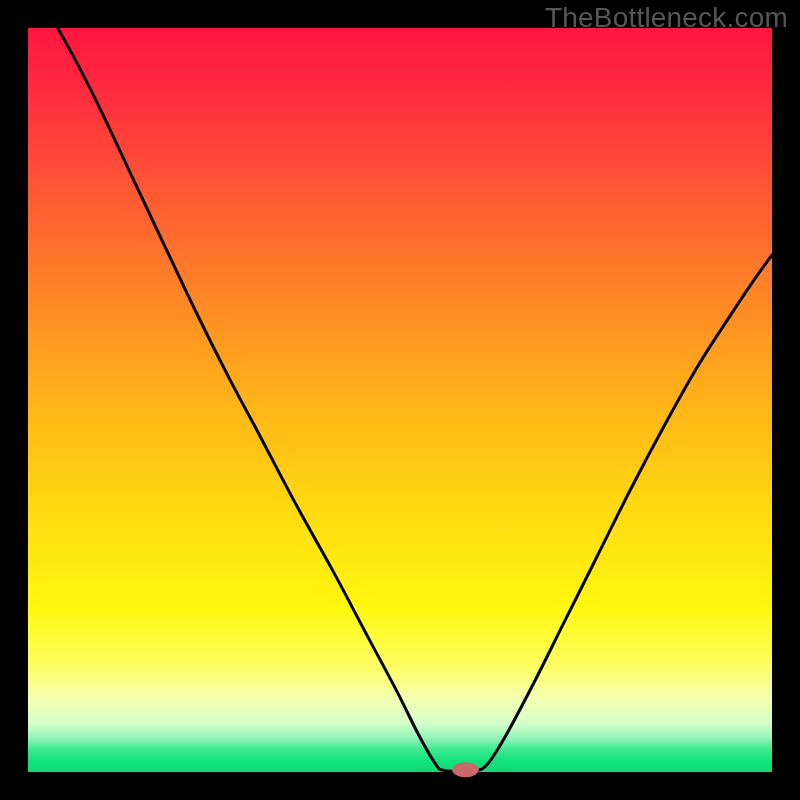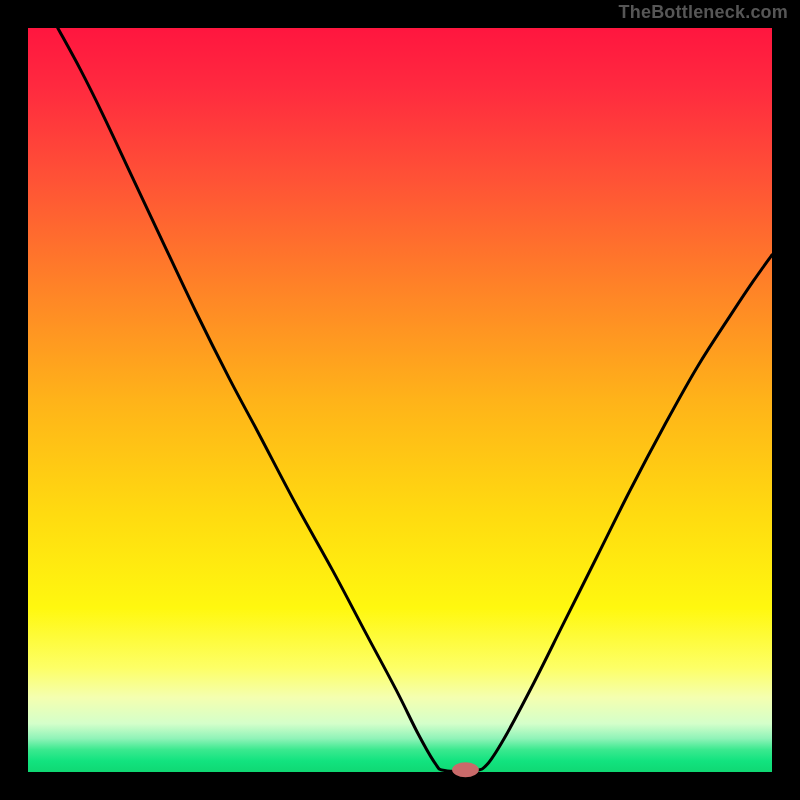--- a/index.html
+++ b/index.html
@@ -16,22 +16,22 @@
     left: 0;
     width: 800px;
     height: 800px;
     box-sizing: border-box;
   }
   .watermark {
     position: absolute;
     top: 2px;
     right: 12px;
     font-family: Arial, Helvetica, sans-serif;
-    font-size: 18px;
-    font-weight: 700;
+    font-size: 28px;
+    font-weight: 400;
     color: #565656;
     letter-spacing: 0.2px;
   }
   svg {
     display: block;
   }
 </style>
 </head>
 <body>
 

